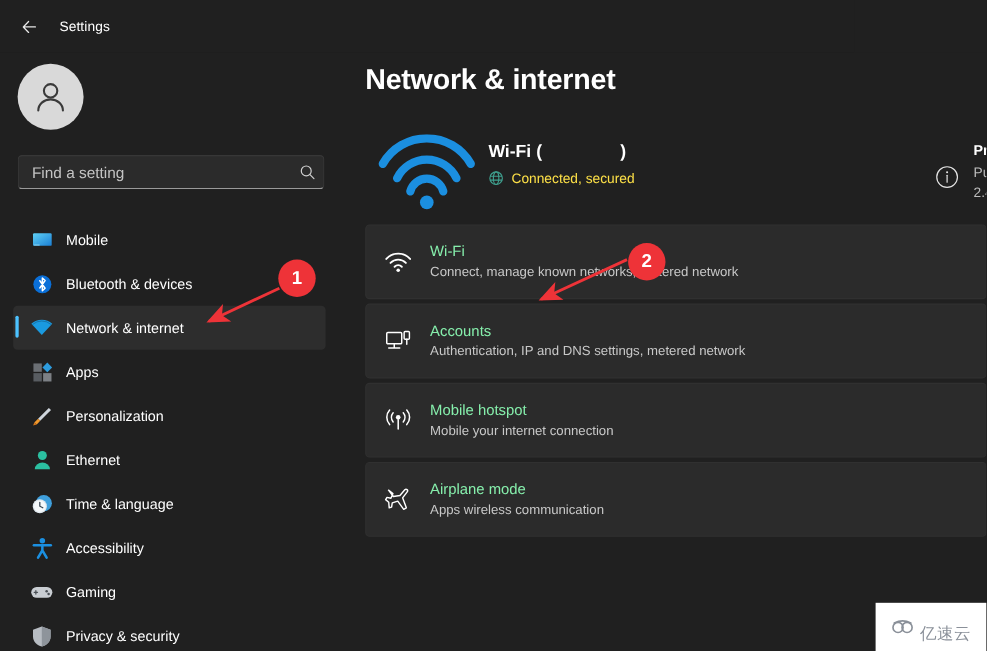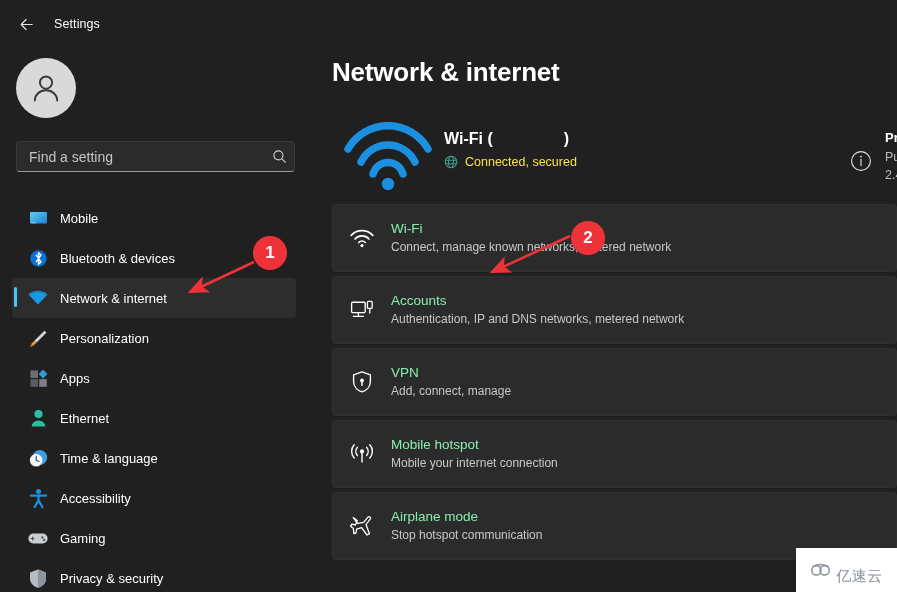--- a/index.html
+++ b/index.html
@@ -342,38 +342,38 @@
             <path d="M1.5 5.4 A14 14 0 0 1 20.5 5.4 L11 15.6 Z" fill="#1a9ae0"></path>
             <path d="M2.6 6.0 A12.6 12.6 0 0 1 19.4 6.0" fill="none" stroke="#0f2b45" stroke-width="0.9" opacity=".35"></path>
           </svg>
         </span>
         <span class="nav-label">Network &amp; internet</span>
       </div>
 
       <div class="navitem">
         <span class="nav-icon">
           <svg width="21" height="21" viewBox="0 0 21 21">
-            <path d="M16.4 2.8 L18.4 4.8 L8.6 14.6 L6.6 12.6 Z" fill="#cfd6dd"></path>
-            <path d="M6.6 12.6 L8.6 14.6 L5.4 17.8 L3.2 16 Z" fill="#f0982c"></path>
-            <path d="M3.2 16 L5.4 17.8 L2.1 18.9 Z" fill="#d8761a"></path>
-          </svg>
-        </span>
-        <span class="nav-label">Personalization</span>
-      </div>
-
-      <div class="navitem">
-        <span class="nav-icon">
-          <svg width="21" height="21" viewBox="0 0 21 21">
             <rect x="2.4" y="2.4" width="7.6" height="7.6" fill="#6b6f74"></rect>
             <rect x="2.4" y="11.2" width="7.6" height="7.6" fill="#585c61"></rect>
             <rect x="11.2" y="11.2" width="7.6" height="7.6" fill="#7c8085"></rect>
             <path d="M15 1.6 L19.4 6 L15 10.4 L10.6 6 Z" fill="#2d9bdd"></path>
           </svg>
         </span>
         <span class="nav-label">Apps</span>
+      </div>
+
+      <div class="navitem">
+        <span class="nav-icon">
+          <svg width="21" height="21" viewBox="0 0 21 21">
+            <path d="M16.4 2.8 L18.4 4.8 L8.6 14.6 L6.6 12.6 Z" fill="#cfd6dd"></path>
+            <path d="M6.6 12.6 L8.6 14.6 L5.4 17.8 L3.2 16 Z" fill="#f0982c"></path>
+            <path d="M3.2 16 L5.4 17.8 L2.1 18.9 Z" fill="#d8761a"></path>
+          </svg>
+        </span>
+        <span class="nav-label">Personalization</span>
       </div>
 
       <div class="navitem">
         <span class="nav-icon">
           <svg width="21" height="21" viewBox="0 0 21 21">
             <circle cx="10.5" cy="6.1" r="4.1" fill="#2bbfa0"></circle>
             <path d="M3.6 18.6 a6.9 6.2 0 0 1 13.8 0 Z" fill="#2bbfa0"></path>
           </svg>
         </span>
         <span class="nav-label">Ethernet</span>
@@ -495,37 +495,24 @@
         <span class="card-icon">
           <svg width="24" height="22" viewBox="0 0 24 22">
             <rect x="1.6" y="3.2" width="13.6" height="10.4" rx="1" fill="none" stroke="#ffffff" stroke-width="1.35"></rect>
             <path d="M8.4 13.6 L8.4 17.4 M3.4 17.4 L13.4 17.4" stroke="#ffffff" stroke-width="1.35" stroke-linecap="round"></path>
             <rect x="17.4" y="2.4" width="4.8" height="7" rx="0.9" fill="none" stroke="#ffffff" stroke-width="1.3"></rect>
             <path d="M19.8 9.4 L19.8 14" stroke="#ffffff" stroke-width="1.3" stroke-linecap="round"></path>
           </svg>
         </span>
         <span class="card-text">
           <span class="card-title" style="display:block">Accounts</span>
-          <span class="card-sub" style="display:block">Authentication, IP and DNS networks, metered network</span>
-        </span>
-      </div>
-
-      <div class="card">
-        <span class="card-icon">
-          <svg width="22" height="24" viewBox="0 0 22 24">
-            <path d="M11 1.8 L19.4 4.8 L19.4 11.4 C19.4 16.6 15.6 20.4 11 21.8 C6.4 20.4 2.6 16.6 2.6 11.4 L2.6 4.8 Z" fill="none" stroke="#ffffff" stroke-width="1.4" stroke-linejoin="round"></path>
-            <circle cx="11" cy="10.4" r="1.9" fill="#ffffff"></circle>
-            <path d="M11 12 L11 15.2" stroke="#ffffff" stroke-width="1.5" stroke-linecap="round"></path>
-          </svg>
-        </span>
-        <span class="card-text">
-          <span class="card-title" style="display:block">VPN</span>
-          <span class="card-sub" style="display:block">Add, connect, manage</span>
-        </span>
-      </div>
+          <span class="card-sub" style="display:block">Authentication, IP and DNS settings, metered network</span>
+        </span>
+      </div>
+
 
       <div class="card">
         <span class="card-icon">
           <svg width="26" height="22" viewBox="0 0 26 22">
             <circle cx="13" cy="8.4" r="2.1" fill="#ffffff"></circle>
             <path d="M13 10.5 L13 19" stroke="#ffffff" stroke-width="1.4" stroke-linecap="round"></path>
             <g fill="none" stroke="#ffffff" stroke-width="1.4" stroke-linecap="round">
               <path d="M8.4 4.2 A6.5 6.5 0 0 0 8.4 12.6"></path>
               <path d="M17.6 4.2 A6.5 6.5 0 0 1 17.6 12.6"></path>
               <path d="M5.2 1.8 A9.8 9.8 0 0 0 5.2 15"></path>
@@ -540,21 +527,21 @@
       </div>
 
       <div class="card">
         <span class="card-icon">
           <svg width="26" height="24" viewBox="0 0 26 24">
             <path d="M4.2 3.6 L8.6 9.4 L14.6 8.4 L19 3.2 C20.4 1.9 22.4 3.6 21.2 5.2 L17 10.6 L20.4 19.6 L18 21 L12.6 13.6 L7.6 15.2 L7 19 L4.8 19.6 L4.4 14.6 L1.6 12.2 L2.8 10.2 L6.4 11 L8.2 6.6 L4.2 3.6 Z" fill="none" stroke="#ffffff" stroke-width="1.3" stroke-linejoin="round"></path>
           </svg>
         </span>
         <span class="card-text">
           <span class="card-title" style="display:block">Airplane mode</span>
-          <span class="card-sub" style="display:block">Stop hotspot communication</span>
+          <span class="card-sub" style="display:block">Apps wireless communication</span>
         </span>
       </div>
 
     </div>
   </div>
 
   <div class="anno-layer">
     <svg width="897" height="592" style="position:absolute;left:0;top:0">
       <defs>
         <marker id="ah" markerWidth="9" markerHeight="9" refX="7.6" refY="4.5" orient="auto">

